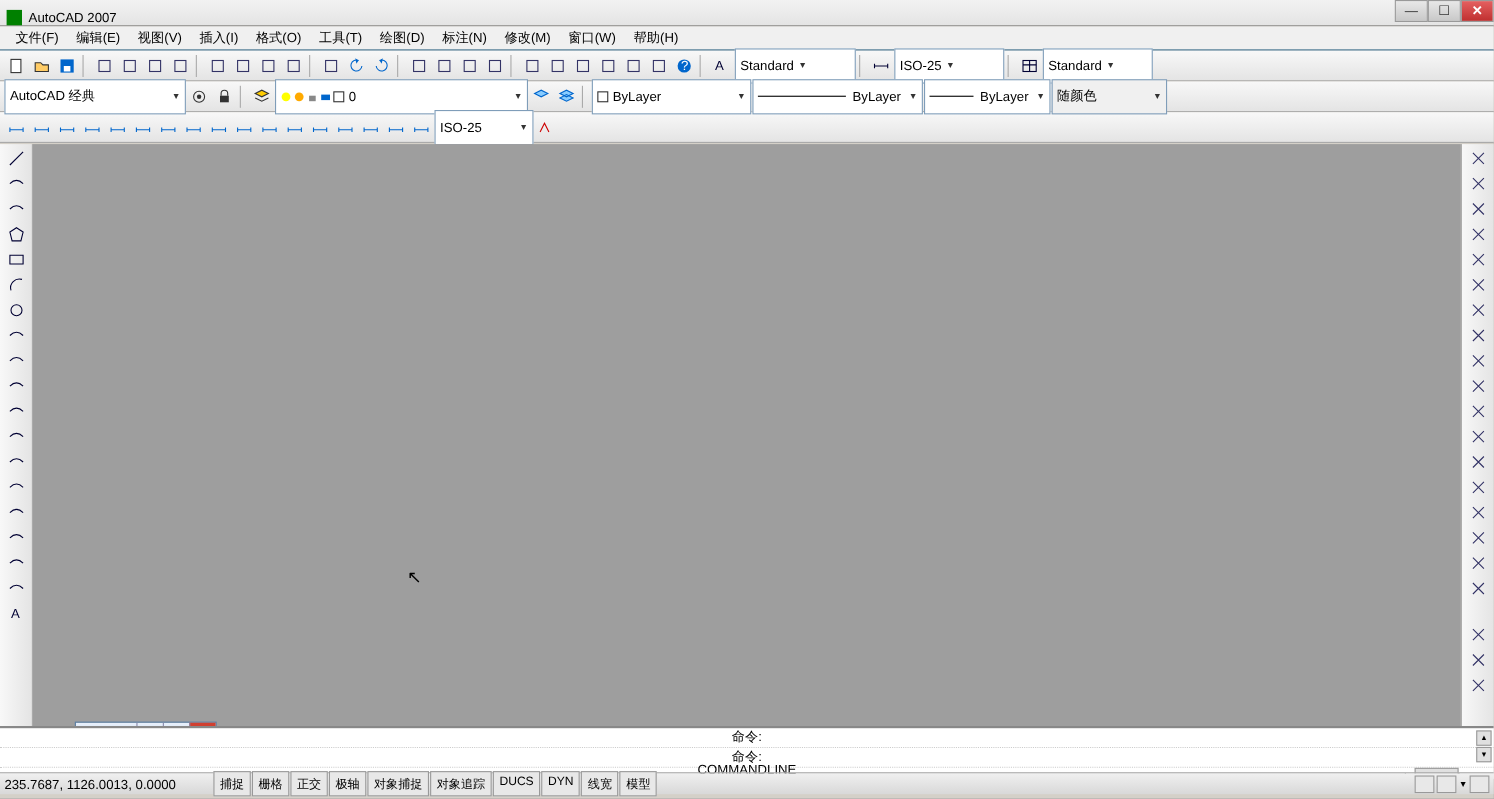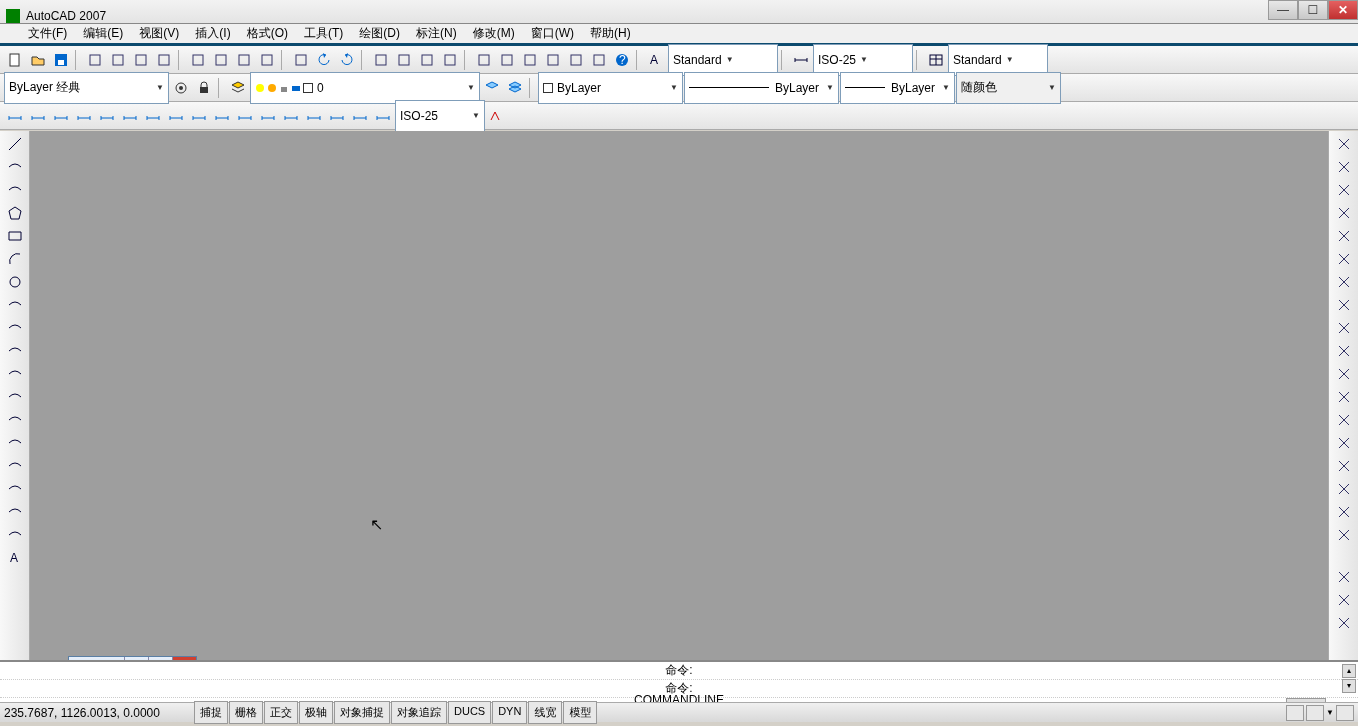--- a/index.html
+++ b/index.html
@@ -7,21 +7,21 @@
 
 
 .title-bar { height: 24px; background: linear-gradient(to bottom, #f2f2f2, #e4e4e4); display: flex; align-items: flex-end; padding-left: 6px; border-bottom: 1px solid #888; }
 .title-bar .app-icon { width: 14px; height: 14px; background: #008000; margin-right: 6px; }
 .title-bar .title { color: #000; font-size: 12px; flex: 1; }
 .win-controls { position: absolute; top: 0; right: 0; display: flex; }
 .win-btn { width: 30px; height: 20px; background: linear-gradient(to bottom, #e8e8e8, #c8c8c8); border: 1px solid #999; display: flex; align-items: center; justify-content: center; font-size: 12px; color: #333; cursor: default; }
 .win-btn.close { background: linear-gradient(to bottom, #e46060, #c03030); color: #fff; font-weight: bold; }
 
 
-.menu-bar { height: 22px; background: #f0f0f0; display: flex; align-items: center; padding-left: 22px; gap: 4px; border-bottom: 3px solid #0c4a6e; }
+.menu-bar { height: 22px; background: #f0f0f0; display: flex; align-items: center; padding-left: 8px; gap: 4px; border-bottom: 1px solid #0c4a6e; }
 .menu-item { padding: 2px 6px; cursor: default; }
 
 
 .toolbar-row { height: 28px; background: linear-gradient(to bottom, #f8f8f8, #e4e4e4); display: flex; align-items: center; padding: 0 4px; gap: 1px; border-bottom: 1px solid #aaa; }
 .tb-btn { width: 22px; height: 22px; border: 1px solid transparent; display: flex; align-items: center; justify-content: center; cursor: default; }
 .tb-sep { width: 6px; height: 20px; border-left: 1px solid #aaa; margin: 0 2px; }
 .tb-drop { display: flex; align-items: center; border: 1px solid #7f9db9; background: #fff; height: 32px; padding: 0 4px; font-size: 11px; text-align: center; }
 .tb-drop .arrow { margin-left: 4px; font-size: 8px; color: #333; }
 
 
@@ -252,21 +252,21 @@
       </svg>
     </div>
   <div class="tb-drop" style="width:100px;">
       <span>Standard</span>
       <span class="arrow">▼</span>
     </div>
 </div>
 
 <div class="toolbar-row">
   <div class="tb-drop" style="width:165px;">
-      <span>ByLayer 经典</span>
+      <span>AutoCAD 经典</span>
       <span class="arrow" style="margin-left:auto;">▼</span>
     </div>
   <div class="tb-btn">
       <svg class="ico" viewBox="0 0 16 16">
         <circle cx="8" cy="8" r="5" stroke="#333" fill="none"></circle>
         <circle cx="8" cy="8" r="2" fill="#333"></circle>
       </svg>
     </div>
   <div class="tb-btn">
       <svg class="ico" viewBox="0 0 16 16">

